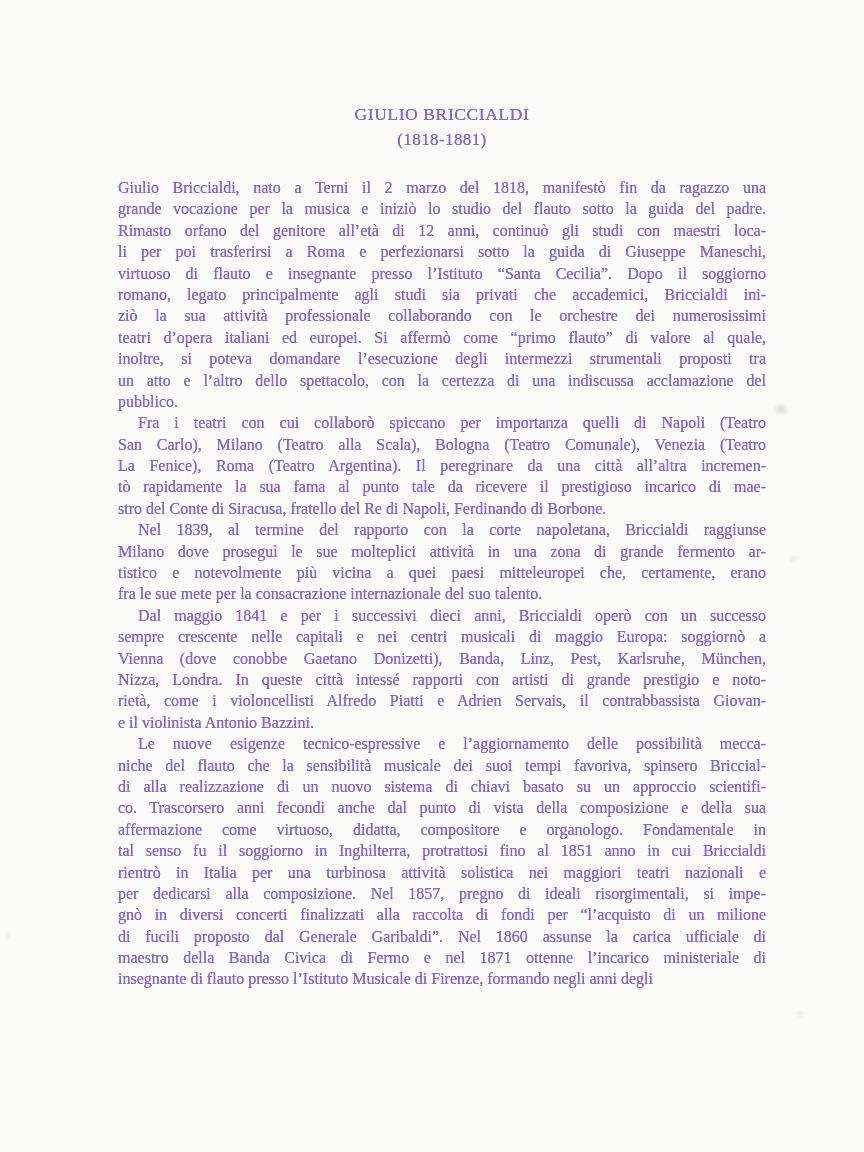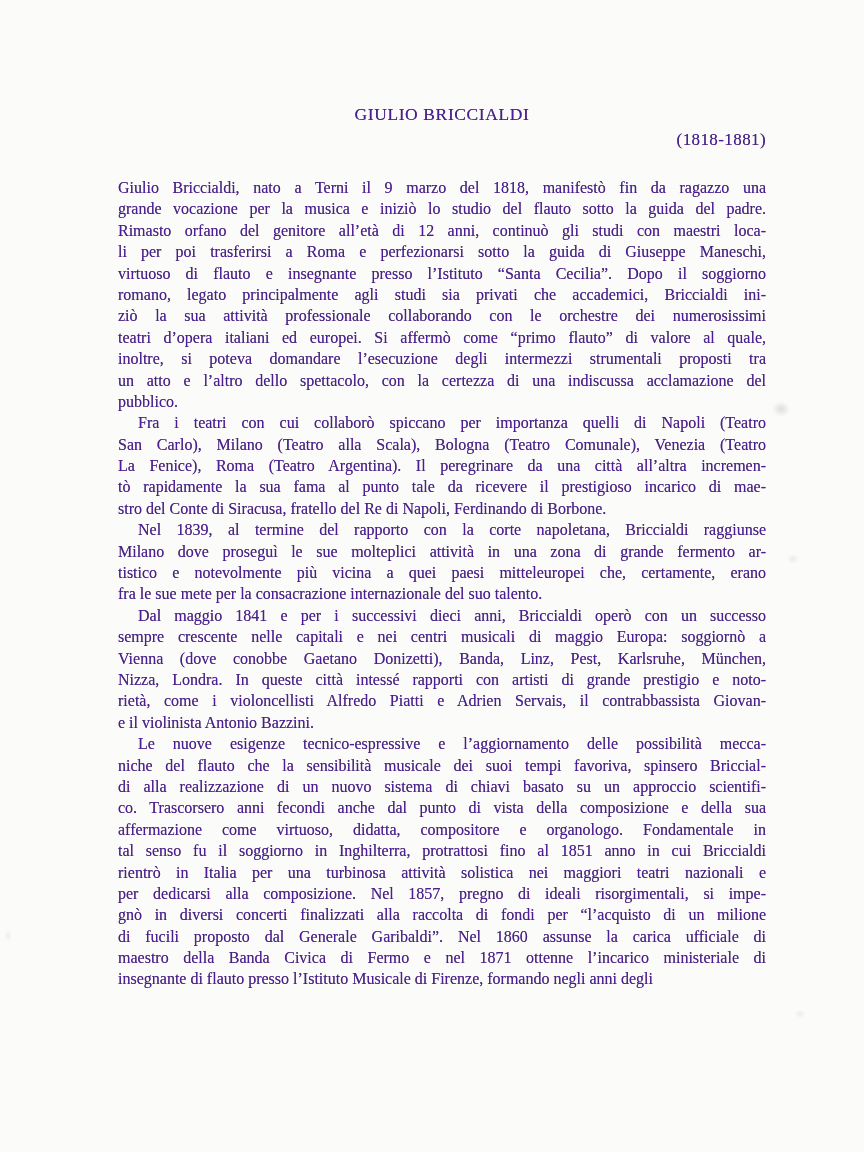--- a/index.html
+++ b/index.html
@@ -7,21 +7,21 @@
     padding: 0;
     background: #fbfbfa;
   }
   .page {
     position: relative;
     width: 864px;
     height: 1152px;
     background: #fbfbfa;
     overflow: hidden;
     font-family: "Liberation Serif", "DejaVu Serif", serif;
-    color: #4c1d95;
+    color: #8b5cf6;
   }
   .heading-block {
     position: absolute;
     left: 118px;
     top: 102px;
     width: 648px;
     text-align: center;
   }
   .heading-name {
     font-size: 17.5px;
@@ -29,21 +29,20 @@
     letter-spacing: 0.6px;
     line-height: 25px;
     margin: 0;
     text-shadow: 0 0 0.4px rgba(20,18,16,0.6);
   }
   .heading-dates {
     font-size: 17px;
     line-height: 25px;
     letter-spacing: 0.4px;
     text-shadow: 0 0 0.4px rgba(20,18,16,0.6);
-    text-align: right;
   }
   .body-text {
     position: absolute;
     left: 118px;
     top: 177px;
     width: 648px;
     font-size: 16px;
     line-height: 21.4px;
     text-shadow: 0 0 0.45px rgba(20,18,16,0.55);
   }
@@ -78,21 +77,21 @@
 
 <div class="page">
 
   <div class="heading-block">
     <h1 class="heading-name">GIULIO BRICCIALDI</h1>
     <div class="heading-dates">(1818-1881)</div>
   </div>
 
   <div class="body-text">
       <div class="para">
-        <div class="line">Giulio Briccialdi, nato a Terni il 9 marzo del 1818, manifestò fin da ragazzo una</div>
+        <div class="line">Giulio Briccialdi, nato a Terni il 2 marzo del 1818, manifestò fin da ragazzo una</div>
         <div class="line">grande vocazione per la musica e iniziò lo studio del flauto sotto la guida del padre.</div>
         <div class="line">Rimasto orfano del genitore all’età di 12 anni, continuò gli studi con maestri loca-</div>
         <div class="line">li per poi trasferirsi a Roma e perfezionarsi sotto la guida di Giuseppe Maneschi,</div>
         <div class="line">virtuoso di flauto e insegnante presso l’Istituto “Santa Cecilia”. Dopo il soggiorno</div>
         <div class="line">romano, legato principalmente agli studi sia privati che accademici, Briccialdi ini-</div>
         <div class="line">ziò la sua attività professionale collaborando con le orchestre dei numerosissimi</div>
         <div class="line">teatri d’opera italiani ed europei. Si affermò come “primo flauto” di valore al quale,</div>
         <div class="line">inoltre, si poteva domandare l’esecuzione degli intermezzi strumentali proposti tra</div>
         <div class="line">un atto e l’altro dello spettacolo, con la certezza di una indiscussa acclamazione del</div>
         <div class="line final">pubblico.</div>

